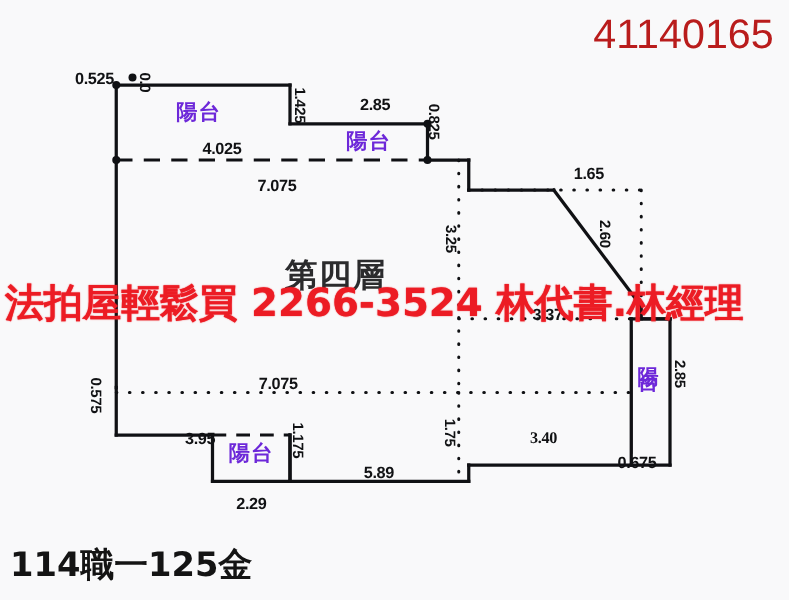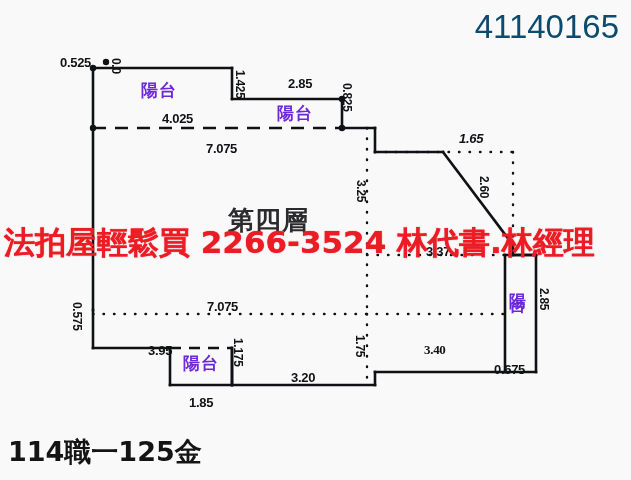--- a/index.html
+++ b/index.html
@@ -31,21 +31,21 @@
     font-weight:700;
     color:#6d28d9;
   }
   .room{font-size:17px;letter-spacing:1px;}
   .room-v{font-size:17px;letter-spacing:2px;}
 
   #docnum{
     position:absolute;right:12px;top:8px;
     font-size:33px;font-weight:400;
     font-family:"Liberation Sans","DejaVu Sans",sans-serif;
-    color:#0c4a6e;letter-spacing:0px;
+    color:#b91c1c;letter-spacing:0px;
   }
   #footercode{
     position:absolute;left:8px;top:434px;
     font-size:27px;font-weight:700;
     font-family:"DejaVu Sans","Liberation Sans",sans-serif;
     color:#141414;letter-spacing:0px;
   }
   #floorlabel{
     position:absolute;left:228px;top:203px;
     font-size:26px;font-weight:700;
@@ -133,26 +133,26 @@
 
   <div class="lbl cjk room" style="left:141px;top:82px;">陽台</div>
   <div class="lbl cjk room" style="left:277px;top:105px;">陽台</div>
   <div class="lbl cjk room" style="left:183px;top:355px;">陽台</div>
   <div class="lbl cjk room-v vert" style="left:509px;top:280px;">陽台</div>
 
   <div class="lbl dim" style="left:60px;top:56px;text-align:right;">0.525</div>
   <div class="lbl dim" style="left:162px;top:112px;">4.025</div>
   <div class="lbl dim" style="left:288px;top:77px;">2.85</div>
   <div class="lbl dim" style="left:206px;top:142px;">7.075</div>
-  <div class="lbl dim" style="left:459px;top:132px;font-style:italic;">1.65</div>
+  <div class="lbl dim" style="left:459px;top:132px;">1.65</div>
   <div class="lbl dim" style="left:426px;top:245px;">3.37</div>
   <div class="lbl dim" style="left:207px;top:300px;">7.075</div>
   <div class="lbl dim" style="left:148px;top:344px;">3.95</div>
-  <div class="lbl dim" style="left:291px;top:371px;">3.20</div>
-  <div class="lbl dim" style="left:189px;top:396px;">1.85</div>
+  <div class="lbl dim" style="left:291px;top:371px;">5.89</div>
+  <div class="lbl dim" style="left:189px;top:396px;">2.29</div>
   <div class="lbl dim" style="left:424px;top:343px;font-family:Liberation Serif, serif;">3.40</div>
   <div class="lbl dim" style="left:494px;top:363px;">0.675</div>
 
   <div class="lbl dim small vert" style="left:110px;top:58px;">0.0</div>
   <div class="lbl dim small vert" style="left:234px;top:70px;">1.425</div>
   <div class="lbl dim small vert" style="left:341px;top:83px;">0.825</div>
   <div class="lbl dim small vert" style="left:478px;top:176px;">2.60</div>
   <div class="lbl dim small vert" style="left:355px;top:180px;">3.25</div>
   <div class="lbl dim small vert" style="left:71px;top:302px;">0.575</div>
   <div class="lbl dim small vert" style="left:232px;top:338px;">1.175</div>

